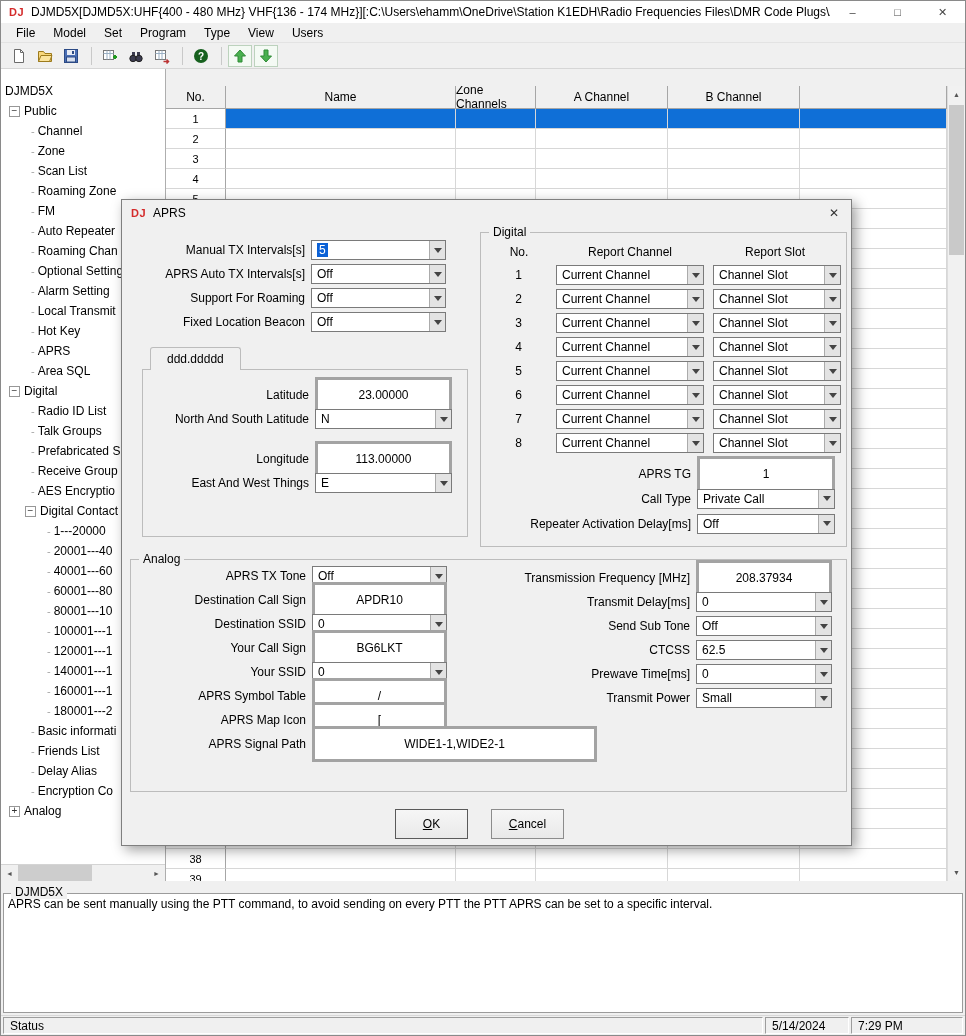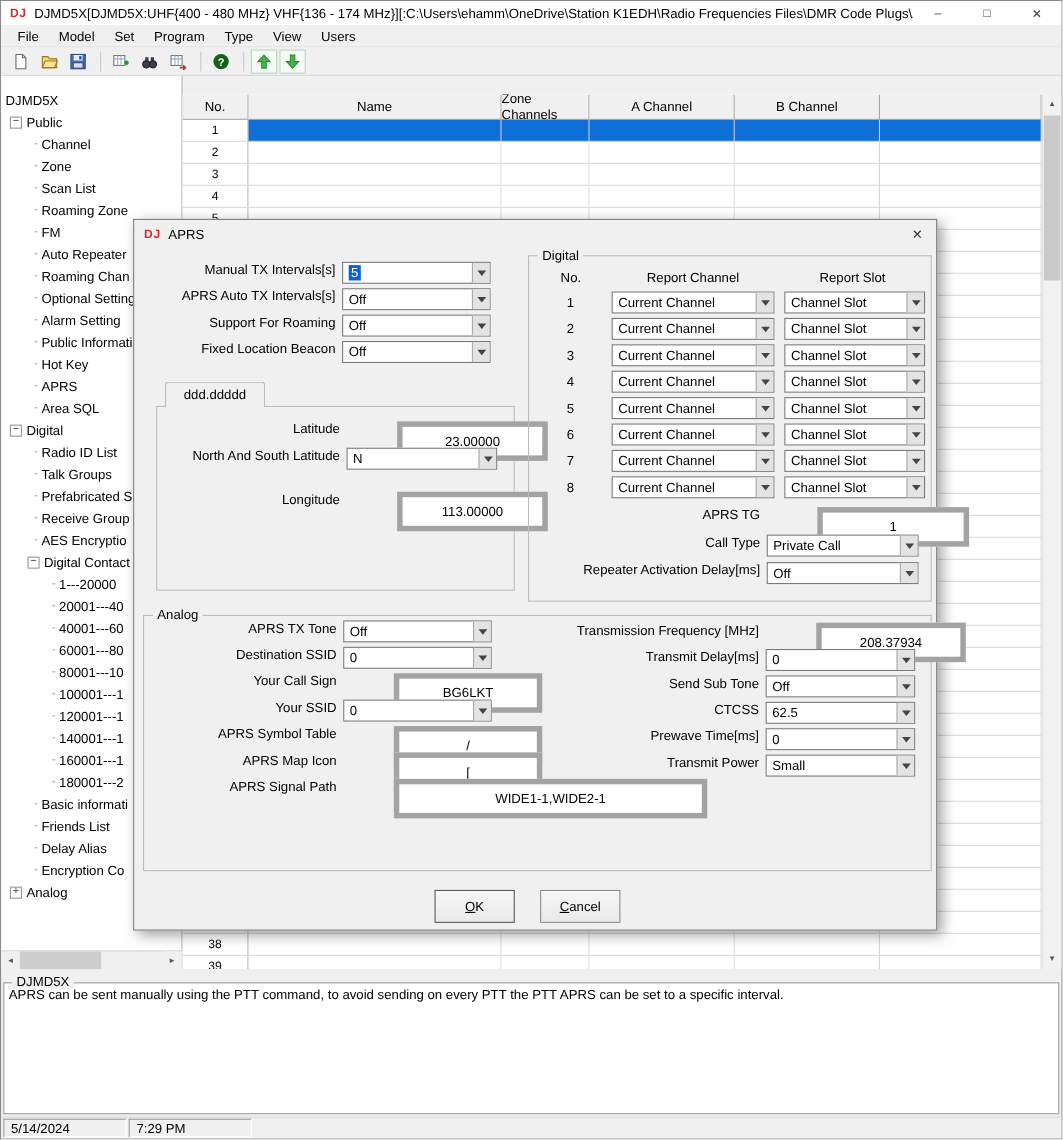--- a/index.html
+++ b/index.html
@@ -55,41 +55,41 @@
   .info-label{position:absolute;left:8px;top:0;background:#f0f0f0;padding:0 4px;z-index:1;}
   .info-box{position:absolute;left:0;right:0;top:8px;bottom:2px;background:#fff;border:1px solid #9b9b9b;
             padding:3px 4px;line-height:1.3;}
 
   
   .statusbar{position:absolute;left:0;bottom:0;width:964px;height:20px;background:#f0f0f0;display:flex;
              padding:1px 2px;border-top:1px solid #d8d8d8;}
   .sb-cell{border:1px solid;border-color:#9d9d9d #fff #fff #9d9d9d;display:flex;align-items:center;
            padding:0 6px;margin-right:2px;}
   .sb-cell.grow{flex:1;}
-  .sb-cell.date{width:112px;}
+  .sb-cell.date{width:84px;}
   .sb-cell.time{width:112px;margin-right:0;}
 
   
   .dialog{position:absolute;left:120px;top:198px;width:731px;height:647px;background:#f0f0f0;
           border:1px solid #7f7f7f;box-shadow:4px 4px 12px rgba(0,0,0,0.38);z-index:10;}
   .dlg-title{height:26px;display:flex;align-items:center;padding-left:9px;}
   .dlg-close{position:absolute;top:5px;right:9px;width:16px;height:16px;display:flex;align-items:center;
              justify-content:center;font-size:12px;color:#333;}
 
   .rows{position:relative;}
-  .frow{display:flex;height:24px;}
+  .frow{display:flex;align-items:center;height:24px;}
   .frow.gap{margin-top:16px;}
   .flabel{width:var(--lw);text-align:right;padding-right:6px;white-space:nowrap;flex:0 0 auto;}
   .combo{display:inline-flex;width:var(--cw);height:20px;background:#fff;border:1px solid #7a7a7a;align-items:stretch;flex:0 0 auto;}
   .cv{flex:1;display:flex;align-items:center;padding-left:5px;overflow:hidden;white-space:nowrap;}
   .cb{width:16px;background:#e3e3e3;border-left:1px solid #ababab;display:flex;align-items:center;justify-content:center;flex:0 0 auto;}
   .tri{width:0;height:0;border-left:4px solid transparent;border-right:4px solid transparent;border-top:5px solid #444;}
   .selhl{background:#0b61d6;color:#fff;padding:0 2px;}
-  .tinput{display:inline-flex;width:var(--cw);height:36px;background:#fff;border:5px solid #a3a3a3;
-          align-items:center;justify-content:center;flex:0 0 auto;overflow:hidden;white-space:nowrap;margin-left:46px;}
+  .tinput{display:inline-flex;width:var(--cw);height:36px;background:#fff;border:3px solid #a3a3a3;
+          align-items:center;justify-content:center;flex:0 0 auto;overflow:hidden;white-space:nowrap;}
 
   #gen-rows{position:absolute;left:8px;top:38px;--lw:181px;--cw:135px;}
   .tab{position:absolute;left:28px;top:147px;height:23px;padding:0 16px;background:#f0f0f0;border:1px solid #bcbcbc;
        border-bottom:none;border-radius:3px 3px 0 0;display:flex;align-items:center;z-index:2;}
   .tab-panel{position:absolute;left:20px;top:169px;width:326px;height:168px;border:1px solid #bcbcbc;padding-top:13px;}
   #loc-rows{--lw:164px;--cw:137px;padding-left:8px;}
 
   .groupbox{position:absolute;border:1px solid #bcbcbc;}
   .gb-t{position:absolute;top:-8px;left:8px;background:#f0f0f0;padding:0 4px;line-height:14px;}
   .groupbox.dig{left:358px;top:32px;width:367px;height:315px;}
@@ -245,21 +245,21 @@
         <div class="titem" style="padding-left: 30px;">
           <span class="tdash">-</span>
           <span>Optional Setting</span>
         </div>
         <div class="titem" style="padding-left: 30px;">
           <span class="tdash">-</span>
           <span>Alarm Setting</span>
         </div>
         <div class="titem" style="padding-left: 30px;">
           <span class="tdash">-</span>
-          <span>Public Informati</span>
+          <span>Local Transmit</span>
         </div>
         <div class="titem" style="padding-left: 30px;">
           <span class="tdash">-</span>
           <span>Hot Key</span>
         </div>
         <div class="titem" style="padding-left: 30px;">
           <span class="tdash">-</span>
           <span>APRS</span>
         </div>
         <div class="titem" style="padding-left: 30px;">
@@ -690,20 +690,21 @@
       <div class="varrow bottom">▼</div>
     </div>
   </div>
 
   <div class="info-panel">
     <div class="info-label">DJMD5X</div>
     <div class="info-box">APRS can be sent manually using the PTT command, to avoid sending on every PTT the PTT APRS can be set to a specific interval.</div>
   </div>
 
   <div class="statusbar">
+    <div class="sb-cell grow">Status</div>
     <div class="sb-cell date">5/14/2024</div>
     <div class="sb-cell time">7:29 PM</div>
   </div>
 
   <div class="dialog">
     <div class="dlg-title">
       <span class="dj">DJ</span>
       <span>APRS</span>
     </div>
     <div class="dlg-close">✕</div>
@@ -763,20 +764,29 @@
             <span class="combo">
               <span class="cv">N</span>
               <span class="cb">
                 <span class="tri"></span>
               </span>
             </span>
           </div>
           <div class="frow gap">
             <span class="flabel">Longitude</span>
             <span class="tinput">113.00000</span>
+          </div>
+          <div class="frow">
+            <span class="flabel">East  And West Things</span>
+            <span class="combo">
+              <span class="cv">E</span>
+              <span class="cb">
+                <span class="tri"></span>
+              </span>
+            </span>
           </div>
         </div>
     </div>
 
     <div class="groupbox dig">
       <span class="gb-t">Digital</span>
       <div class="dig-head">
         <span id="dh-no">No.</span>
         <span id="dh-rc">Report Channel</span>
         <span id="dh-rs">Report Slot</span>
@@ -935,20 +945,24 @@
           <div class="frow">
             <span class="flabel">APRS TX Tone</span>
             <span class="combo">
               <span class="cv">Off</span>
               <span class="cb">
                 <span class="tri"></span>
               </span>
             </span>
           </div>
           <div class="frow">
+            <span class="flabel">Destination Call Sign</span>
+            <span class="tinput">APDR10</span>
+          </div>
+          <div class="frow">
             <span class="flabel">Destination SSID</span>
             <span class="combo">
               <span class="cv">0</span>
               <span class="cb">
                 <span class="tri"></span>
               </span>
             </span>
           </div>
           <div class="frow">
             <span class="flabel">Your Call Sign</span>

